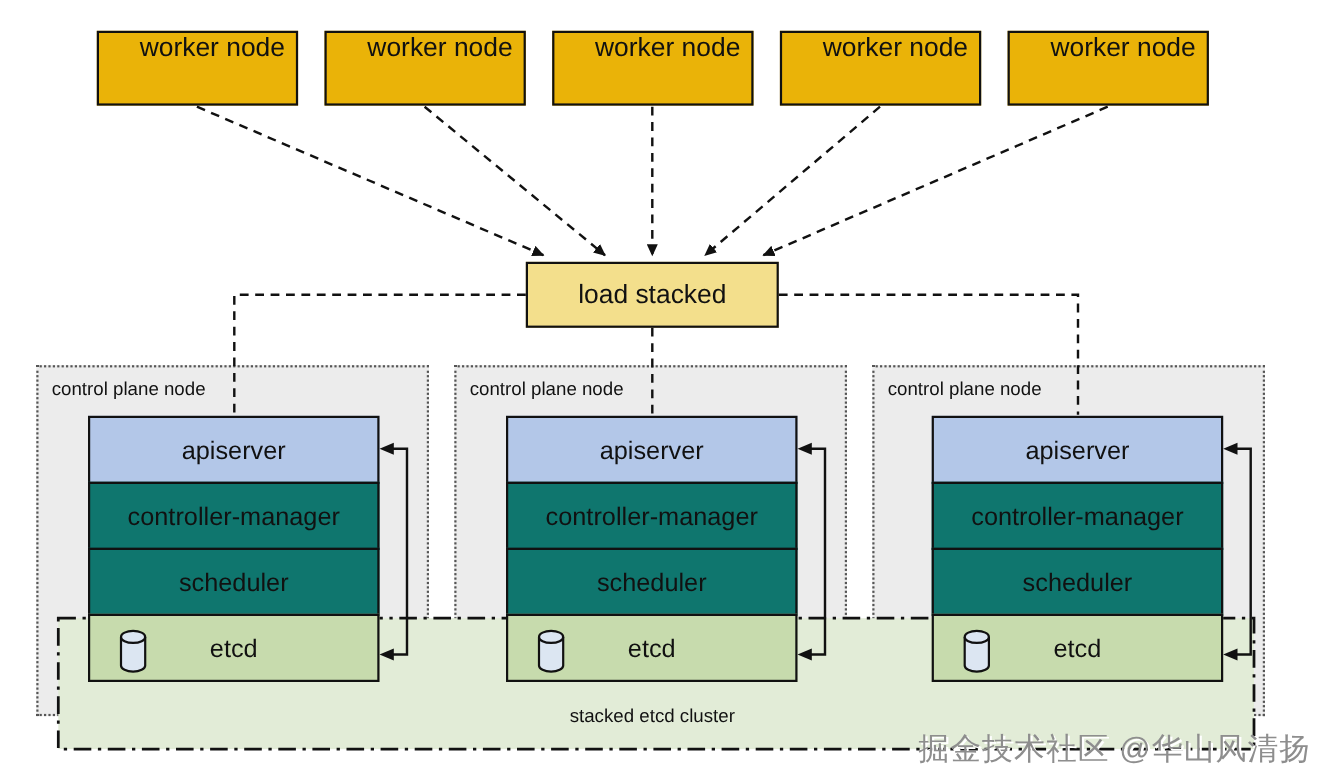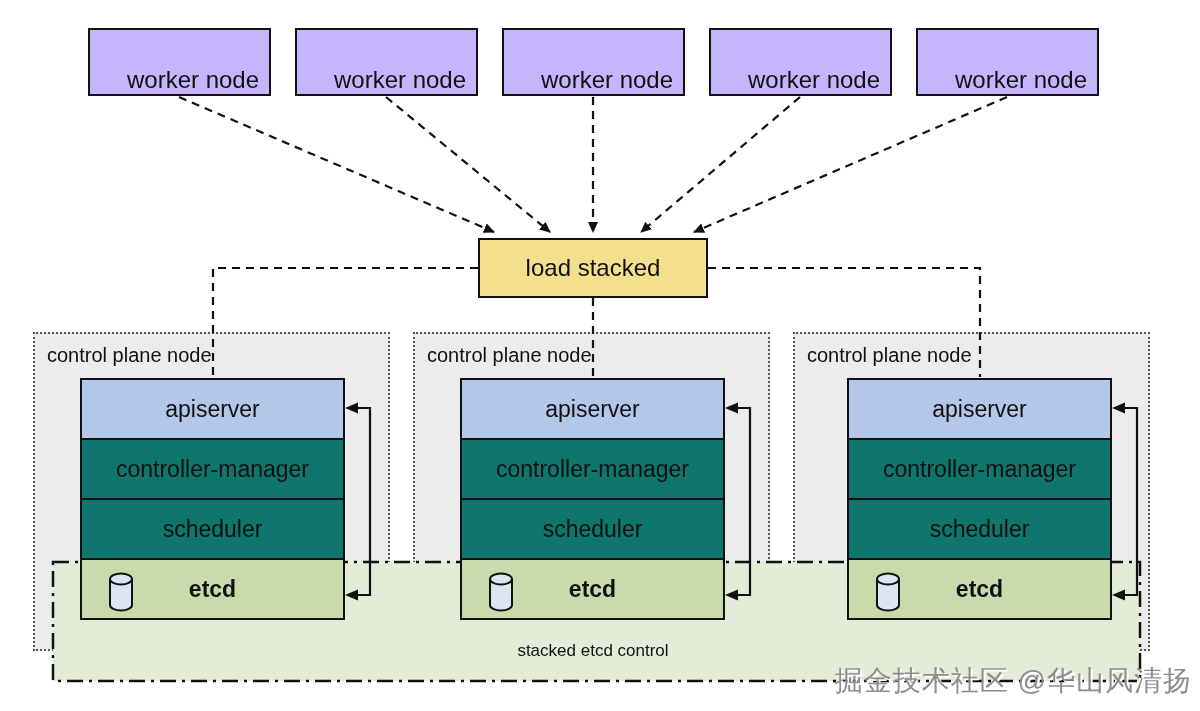--- a/index.html
+++ b/index.html
@@ -5,54 +5,54 @@
   html,body{margin:0;padding:0;background:#ffffff;}
   #canvas{
     position:relative;width:1200px;height:711px;overflow:hidden;
     background:#ffffff;
     font-family:"Liberation Sans","DejaVu Sans",sans-serif;
     color:#111;
   }
   
   .worker{
     position:absolute;top:28px;height:68px;width:183px;
-    background:#c4b5fd;border:2px solid #111;box-sizing:border-box;
-    display:flex;align-items:flex-end;justify-content:center;
+    background:#eab308;border:2px solid #111;box-sizing:border-box;
+    display:flex;align-items:flex-start;justify-content:center;
     font-size:24px;
     padding-left:27px;
   }
   
   .lb{
     position:absolute;left:478px;top:238px;width:230px;height:60px;
     background:#f3df8c;border:2px solid #111;box-sizing:border-box;
     display:flex;align-items:center;justify-content:center;
     font-size:24px;z-index:3;
   }
   
   .cp{
     position:absolute;top:332px;width:357px;height:319px;
     background:#ececec;border:2px dotted #555;box-sizing:border-box;
     z-index:0;
   }
   .cp-label{
-    position:absolute;left:12px;top:10px;font-size:20px;z-index:2;
+    position:absolute;left:12px;top:10px;font-size:17px;z-index:2;
   }
   
   #bandlayer{position:absolute;left:0;top:0;z-index:1;pointer-events:none;}
   #linelayer{position:absolute;left:0;top:0;z-index:4;pointer-events:none;}
   
   .stack{position:absolute;top:378px;width:265px;z-index:2;border-radius:22px;}
   .row{
     position:relative;height:62px;margin-top:-2px;box-sizing:border-box;
     border:2px solid #111;background:#0f766e;
     display:flex;align-items:center;justify-content:center;
     font-size:23px;
   }
   .row.api{background:#b3c7e8;margin-top:0;}
-  .row.etcd{background:#c7dbad;font-weight:bold;}
+  .row.etcd{background:#c7dbad;}
   .cyl{position:absolute;left:24px;top:11px;}
   
   .band-label{
     position:absolute;left:0;top:641px;width:1186px;text-align:center;
     font-size:17px;z-index:2;
   }
   
   .watermark{
     position:absolute;right:8px;top:662px;z-index:5;
     font-size:28px;letter-spacing:1px;color:#8e8e8e;
@@ -150,21 +150,21 @@
       </div>
     <div class="row etcd">
       <svg class="cyl" width="30" height="42" viewBox="0 0 30 42">
         <path d="M4,8 v26 a11,5.5 0 0 0 22,0 v-26" fill="#dce6f2" stroke="#111" stroke-width="2"></path>
         <ellipse cx="15" cy="8" rx="11" ry="5.5" fill="#dce6f2" stroke="#111" stroke-width="2"></ellipse>
       </svg>
       <span>etcd</span>
     </div>
   </div>
 
-  <div class="band-label">stacked etcd control</div>
+  <div class="band-label">stacked etcd cluster</div>
 
   <svg id="linelayer" width="1200" height="711">
     <defs>
       <marker id="arr" markerWidth="12" markerHeight="10" refX="10" refY="5" orient="auto" markerUnits="userSpaceOnUse">
         <path d="M0,0 L11,5 L0,10 z" fill="#111"></path>
       </marker>
     </defs>
 
     <g stroke="#111" stroke-width="2.2" stroke-dasharray="8 6" fill="none">
       <line x1="179" y1="97" x2="494" y2="232" marker-end="url(#arr)"></line>

